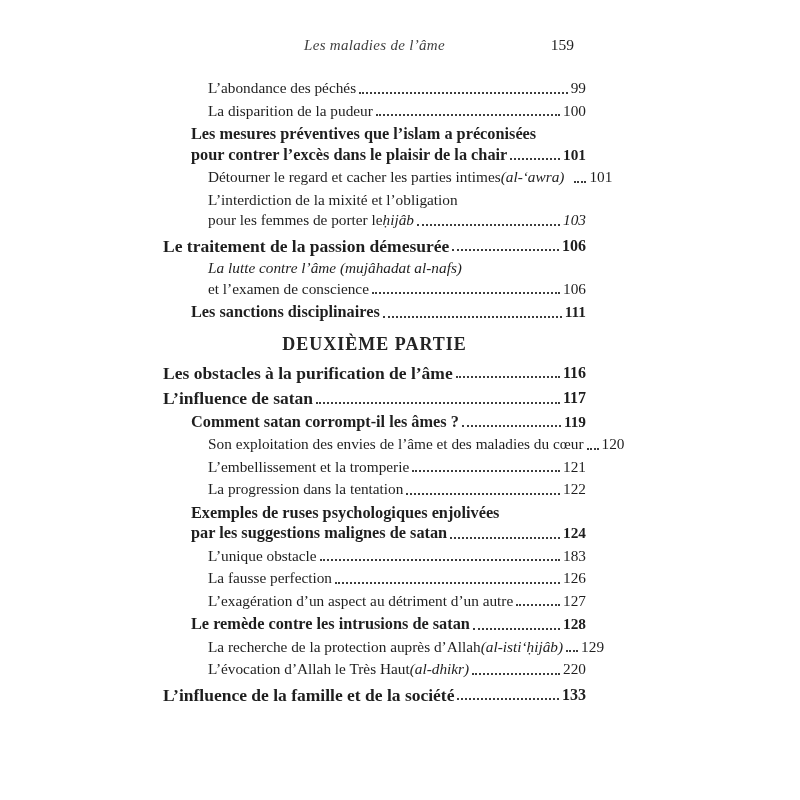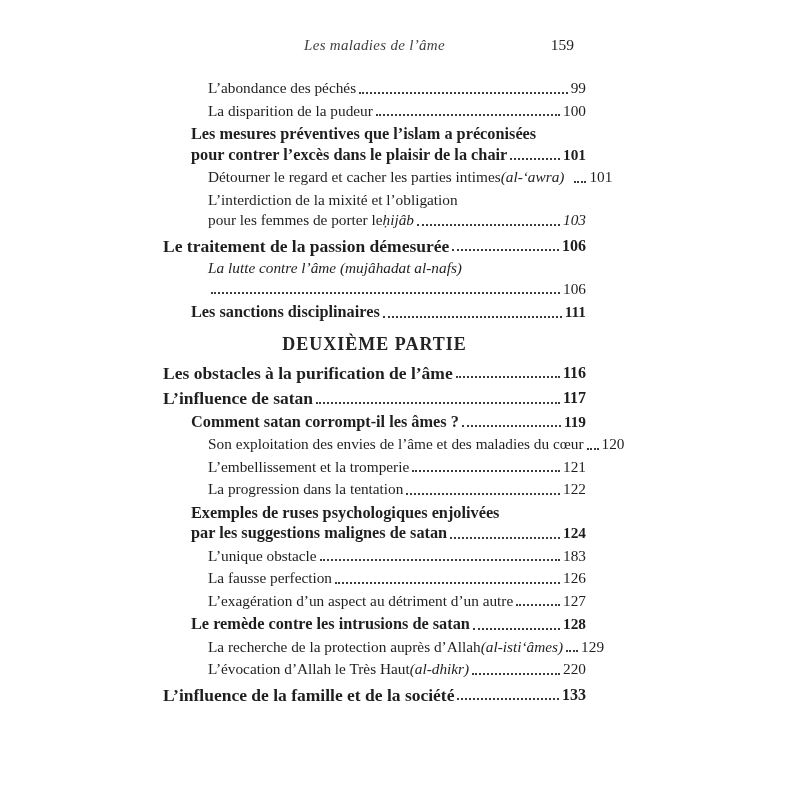--- a/index.html
+++ b/index.html
@@ -133,20 +133,21 @@
           <span class="">Le traitement de la passion démesurée</span>
           <span class="leader"></span>
           <span class="pg">106</span>
         </div>
       </div>
       <div class="toc-entry lv3">
         <div class="line">
           <span class="seg-italic">La lutte contre l’âme (mujâhadat al-nafs)</span>
         </div>
         <div class="line">
+          <span class="">et l’examen de conscience</span>
           <span class="leader"></span>
           <span class="pg">106</span>
         </div>
       </div>
       <div class="toc-entry lv2">
         <div class="line">
           <span class="">Les sanctions disciplinaires</span>
           <span class="leader"></span>
           <span class="pg">111</span>
         </div>
@@ -228,21 +229,21 @@
       <div class="toc-entry lv2">
         <div class="line">
           <span class="">Le remède contre les intrusions de satan</span>
           <span class="leader"></span>
           <span class="pg">128</span>
         </div>
       </div>
       <div class="toc-entry lv3">
         <div class="line">
           <span class="">La recherche de la protection auprès d’Allah </span>
-          <span class="seg-italic">(al-isti‘âmes)</span>
+          <span class="seg-italic">(al-isti‘ḥijâb)</span>
           <span class="leader"></span>
           <span class="pg">129</span>
         </div>
       </div>
       <div class="toc-entry lv3">
         <div class="line">
           <span class="">L’évocation d’Allah le Très Haut </span>
           <span class="seg-italic">(al-dhikr)</span>
           <span class="leader"></span>
           <span class="pg">220</span>

